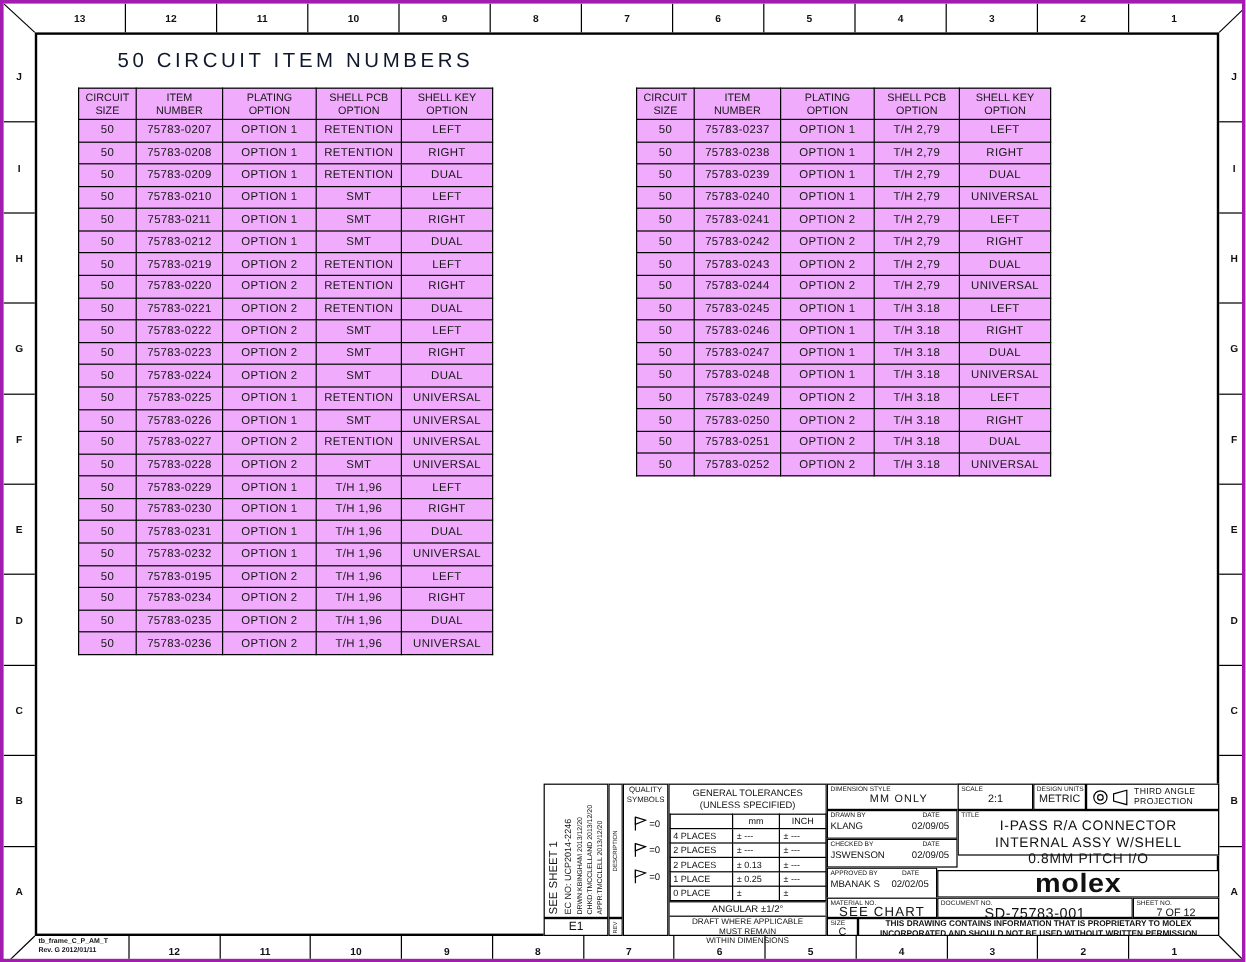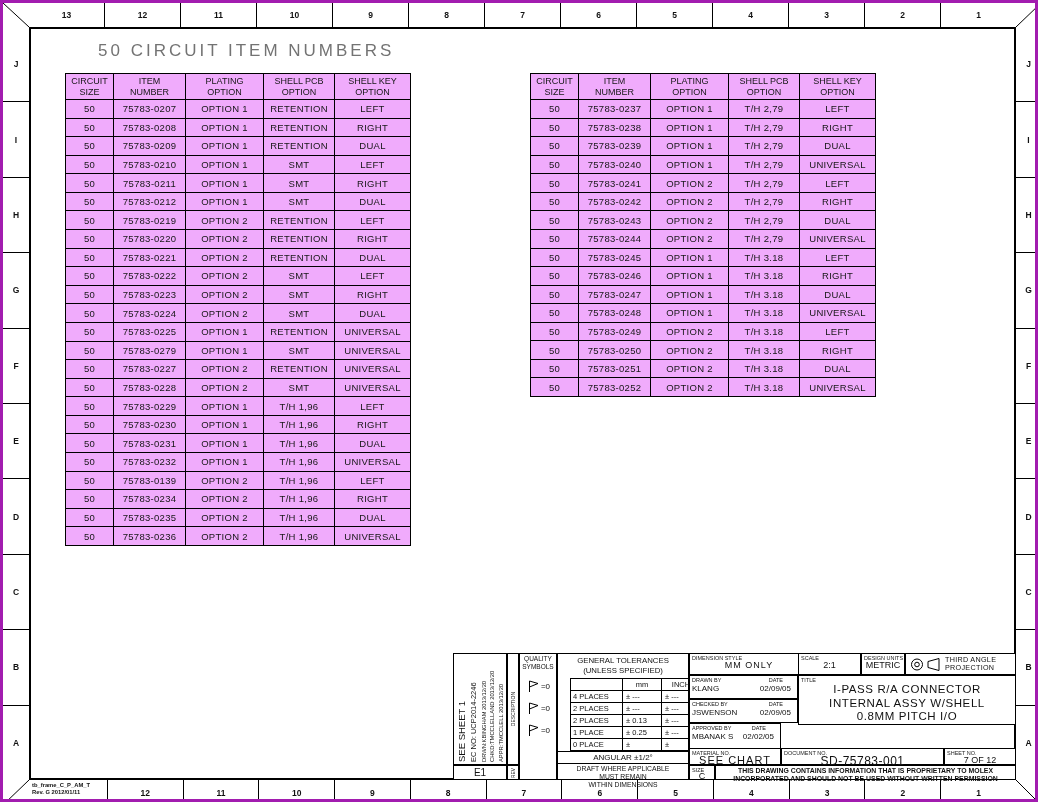--- a/index.html
+++ b/index.html
@@ -20,21 +20,21 @@
   .strip-left { left:0; width:26px; }
   .strip-right { left:1013px; width:25px; }
   .zone-v { flex:1 1 0; display:flex; align-items:center; justify-content:center;
             font-size:8.5px; font-weight:bold; border-bottom:1px solid #000; }
   .zone-v:last-child { border-bottom:none; }
   .frame-note { flex:1 1 0; border-right:1px solid #000; font-size:5.8px; line-height:1.25;
                 padding:2px 0 0 3px; display:block; }
   .frame { position:absolute; left:26px; top:24px; width:987px; height:753px; border:2px solid #000; }
 
   
-  .dwg-title { position:absolute; left:95px; top:38px; font-size:17px; letter-spacing:3px; color:#737373; }
+  .dwg-title { position:absolute; left:95px; top:38px; font-size:17px; letter-spacing:3px; color:#0f172a; }
 
   
   table.itemtbl { position:absolute; border-collapse:collapse; table-layout:fixed; width:345px;
                   background:#f0abfc; }
   table.itemtbl th, table.itemtbl td { border:1px solid #000; text-align:center; vertical-align:middle;
                   font-weight:normal; color:#161616; overflow:hidden; }
   table.itemtbl th { font-size:9px; line-height:1.2; white-space:pre-line; height:26px; }
   table.itemtbl td { font-size:9.5px; height:17.6px; letter-spacing:0.3px; }
   #table-left { left:62px; top:70px; height:473px; }
   #table-right { left:527px; top:70px; height:324px; }
@@ -55,21 +55,21 @@
   .rev-col { left:54px; top:112px; width:12px; height:15px; display:flex; align-items:center; justify-content:center; }
   .rev-col .vtext { font-size:4.8px; }
 
   .quality { left:66px; top:0; width:38px; height:127px; padding-top:1px; }
   .q-head { font-size:6.5px; text-align:center; line-height:1.2; white-space:pre-line; }
   .q-row { display:flex; align-items:center; justify-content:center; gap:2px; margin-top:9px; }
   .q-row span { font-size:8px; }
 
   .tol { left:104px; top:0; width:132px; height:127px; }
   .tol-head { font-size:7.8px; text-align:center; line-height:1.25; padding-top:2px; white-space:pre-line; height:24px; }
-  .tol-grid { width:100%; border-collapse:collapse; table-layout:fixed;margin-left:12px; }
+  .tol-grid { width:100%; border-collapse:collapse; table-layout:fixed; }
   .tol-grid td { border:1px solid #000; font-size:7.5px; height:12px; padding:0 1px; white-space:nowrap; overflow:hidden; }
   .tol-grid td.lab { text-align:left; padding-left:2px; }
   .tol-grid td.val { text-align:left; padding-left:3px; }
   .tol-grid td.hd { text-align:center; }
   .tol-ang { border-top:1px solid #000; font-size:8px; text-align:center; height:12px; line-height:12px; }
   .tol-draft { border-top:1px solid #000; font-size:6.8px; text-align:center; line-height:1.18;
                white-space:pre-line; padding-top:1px; height:20px; }
 
   .cell-label { font-size:5.5px; display:block; text-align:left; padding:1px 0 0 2px; color:#222; }
   .cell-val { display:block; text-align:center; }
@@ -82,21 +82,21 @@
 
   .person { width:109px; height:24px; left:236px; }
   .p-drawn { top:22px; } .p-checked { top:46px; } .p-approved { top:70px; width:92px; height:40px; }
   .p-labels { display:flex; font-size:5.5px; padding:1px 0 0 2px; }
   .p-labels span:last-child { margin-left:auto; margin-right:14px; }
   .p-vals { display:flex; font-size:8px; padding:1px 6px 0 2px; }
   .p-vals span:last-child { margin-left:auto; }
 
   .material { left:236px; top:95px; width:92px; height:17px; }
   .material .cell-val { font-size:11px; letter-spacing:1px; margin-top:-2px; }
-  .titlebox { left:345px; top:22px; width:218px; height:50px; }
+  .titlebox { left:345px; top:22px; width:218px; height:38px; }
   .titlebox .tl { font-size:11.5px; text-align:center; line-height:1.18; letter-spacing:0.6px; }
   .molex { left:328px; top:72px; width:235px; height:23px; display:flex; align-items:center; justify-content:center; }
   .molex span { font-weight:bold; font-size:24px; letter-spacing:0.5px; line-height:1; transform:scaleY(0.92); }
   .docno { left:328px; top:95px; width:163px; height:17px; }
   .docno .cell-val { font-size:12px; margin-top:-2px; letter-spacing:0.5px; }
   .sheetno { left:491px; top:95px; width:72px; height:17px; }
   .sheetno .cell-val { font-size:9px; margin-top:-1px; }
   .sizebox { left:236px; top:112px; width:26px; height:15px; }
   .sizebox .cell-val { font-size:9px; margin-top:-2px; }
   .propr { left:262px; top:112px; width:301px; height:15px; text-align:center; font-size:6.9px;
@@ -257,21 +257,21 @@
       </tr>
         <tr>
         <td>50</td>
         <td>75783-0225</td>
         <td>OPTION 1</td>
         <td>RETENTION</td>
         <td>UNIVERSAL</td>
       </tr>
         <tr>
         <td>50</td>
-        <td>75783-0279</td>
+        <td>75783-0226</td>
         <td>OPTION 1</td>
         <td>SMT</td>
         <td>UNIVERSAL</td>
       </tr>
         <tr>
         <td>50</td>
         <td>75783-0227</td>
         <td>OPTION 2</td>
         <td>RETENTION</td>
         <td>UNIVERSAL</td>
@@ -306,21 +306,21 @@
       </tr>
         <tr>
         <td>50</td>
         <td>75783-0232</td>
         <td>OPTION 1</td>
         <td>T/H 1,96</td>
         <td>UNIVERSAL</td>
       </tr>
         <tr>
         <td>50</td>
-        <td>75783-0139</td>
+        <td>75783-0195</td>
         <td>OPTION 2</td>
         <td>T/H 1,96</td>
         <td>LEFT</td>
       </tr>
         <tr>
         <td>50</td>
         <td>75783-0234</td>
         <td>OPTION 2</td>
         <td>T/H 1,96</td>
         <td>RIGHT</td>
@@ -633,20 +633,23 @@
       <span class="cell-val">SEE CHART</span>
     </div>
 
     <div class="tb titlebox">
       <span class="cell-label">TITLE</span>
       <div class="tl">I-PASS R/A CONNECTOR</div>
       <div class="tl">INTERNAL ASSY W/SHELL</div>
       <div class="tl">0.8MM PITCH I/O</div>
     </div>
 
+    <div class="tb molex">
+      <span>molex</span>
+    </div>
 
     <div class="tb docno">
       <span class="cell-label">DOCUMENT NO.</span>
       <span class="cell-val">SD-75783-001</span>
     </div>
     <div class="tb sheetno">
       <span class="cell-label">SHEET NO.</span>
       <span class="cell-val">7 OF 12</span>
     </div>
 

